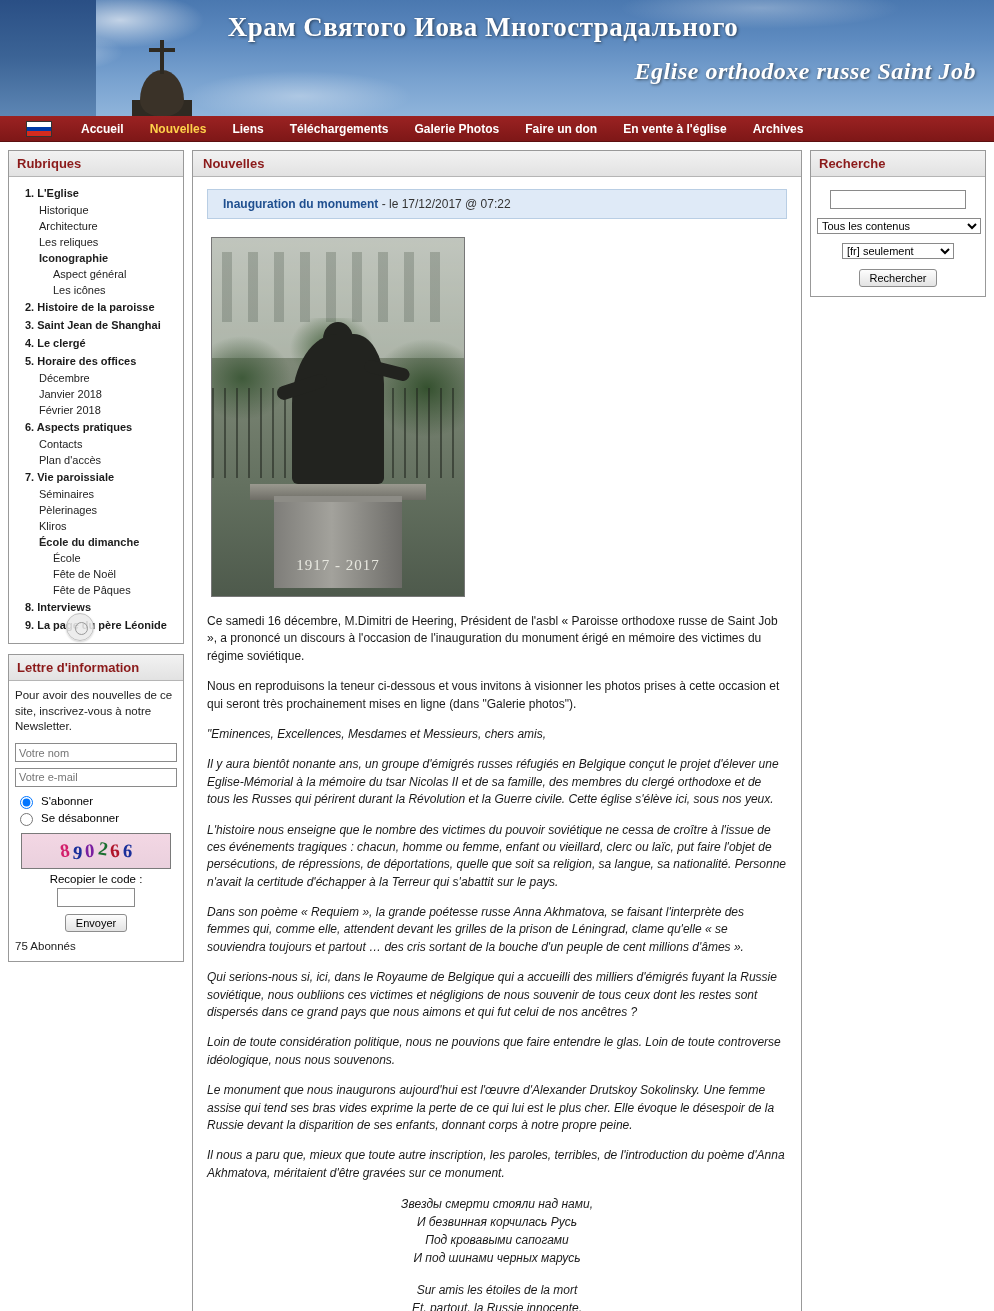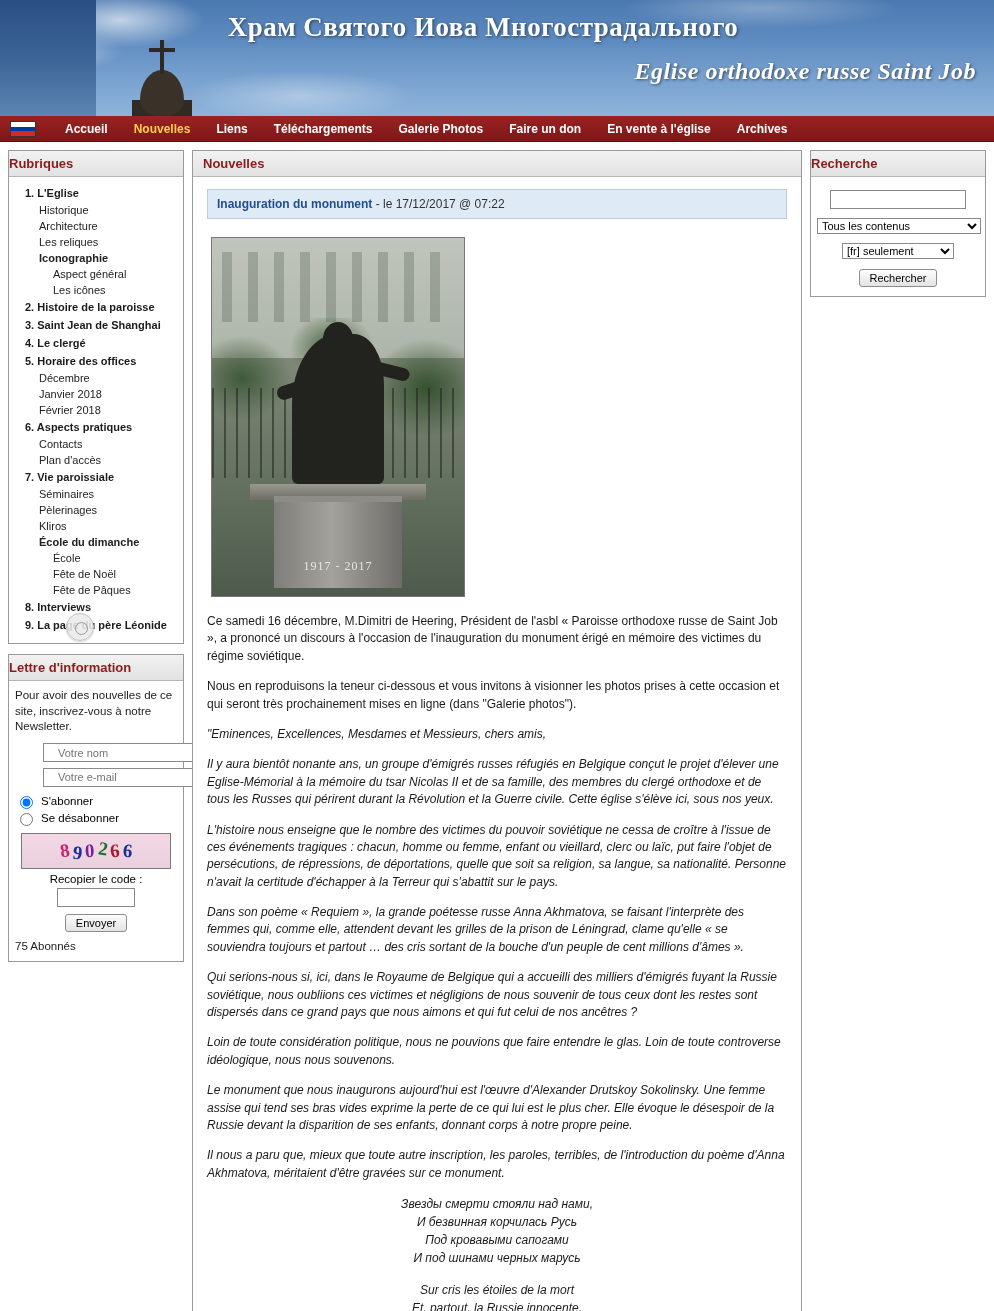--- a/index.html
+++ b/index.html
@@ -80,21 +80,21 @@
     font-style: italic;
   }
 
   
   .nav {
     height: 26px;
     background: #8b1a1a;
     background: linear-gradient(to bottom, #9b2222 0%, #7e1717 100%);
     display: flex;
     align-items: center;
-    padding-left: 10px;
+    padding-left: 26px;
     border-bottom: 1px solid #5d1010;
   }
   .flag {
     width: 26px; height: 16px; margin-right: 16px;
     border: 1px solid #333;
     display: inline-block;
     background: linear-gradient(to bottom, #ffffff 0 33%, #0039a6 33% 66%, #d52b1e 66% 100%);
   }
   .nav a {
     color: #ffffff;
@@ -122,21 +122,21 @@
     background: #fff;
     margin-bottom: 10px;
   }
   .panel-title {
     background: #e8e8e8;
     background: linear-gradient(to bottom,#f2f2f2,#e2e2e2);
     border-bottom: 1px solid #b5b5b5;
     color: #8b1a1a;
     font-weight: bold;
     font-size: 13px;
-    padding: 5px 0;
+    padding: 5px 8px;
   }
   .panel-body { padding: 7px 6px 9px 6px; }
 
   
   .menu { font-size: 11px; color: #222; }
   .menu .lvl1 {
     font-weight: bold;
     padding: 3px 0 3px 10px;
     color: #1b1b1b;
   }
@@ -168,24 +168,23 @@
     background: linear-gradient(135deg, transparent 45%, #bbb 46%, transparent 55%);
   }
   .wm-icon.star { border: none; background: transparent; color: #d8a400; font-size: 13px; line-height: 13px; text-align: center; }
   .wm-icon.phone { background: #dfe6ef; border-radius: 2px; }
 
   
   .nl-text { font-size: 11.5px; color: #222; line-height: 1.35; margin-bottom: 8px; }
   .nl-input {
     width: 100%; height: 19px;
     border: 1px solid #8a8a8a;
-    font-size: 11px; padding: 1px 14px;
+    font-size: 11px; padding: 1px 3px;
     margin-bottom: 5px;
     font-family: "Liberation Sans", sans-serif;
-    margin-left: 28px;
   }
   .radio-row { display: flex; align-items: center; gap: 5px; font-size: 11.5px; margin: 1px 0; }
   .captcha {
     margin: 7px auto 4px auto;
     width: 150px; height: 36px;
     border: 1px solid #7a7a7a;
     background: linear-gradient(to bottom,#f3d7e4,#ead0dd);
     display: flex; align-items: center; justify-content: center;
     gap: 3px;
     overflow: hidden;
@@ -222,21 +221,21 @@
   .main-title {
     background: linear-gradient(to bottom,#f2f2f2,#e2e2e2);
     border-bottom: 1px solid #b5b5b5;
     color: #8b1a1a; font-weight: bold; font-size: 13px;
     padding: 5px 10px;
   }
   .article { padding: 12px 14px 20px 14px; }
   .article-head {
     background: #dfeaf7;
     border: 1px solid #b9cee4;
-    padding: 7px 9px;
+    padding: 7px 15px;
     font-size: 12px;
     color: #333;
     margin-bottom: 18px;
   }
   .article-head b { color: #1f4f8f; }
   .photo-wrap { padding-left: 4px; }
   .photo {
     width: 254px; height: 360px;
     border: 1px solid #777;
     position: relative;
@@ -269,21 +268,21 @@
     background: linear-gradient(to right,#7e7d79,#a3a29c 45%,#6d6c68);
     border-top: 6px solid #8d8c86;
   }
   .photo .plinth {
     position:absolute; left:50%; bottom:96px; transform:translateX(-50%);
     width:176px; height:16px;
     background: linear-gradient(to bottom,#9a998f,#6e6d66);
   }
   .photo .plaque {
     position:absolute; left:50%; bottom:22px; transform:translateX(-50%);
-    font-family:"Liberation Serif", serif; font-size:12px; color:#e8e8e0; letter-spacing:1px;
+    font-family:"Liberation Serif", serif; font-size:15px; color:#e8e8e0; letter-spacing:1px;
   }
   .photo .figure {
     position:absolute; left:50%; bottom:112px; transform:translateX(-50%);
     width:92px; height:150px;
     background: #22231f;
     border-radius: 46px 30px 6px 6px / 70px 50px 6px 6px;
   }
   .photo .figure:before {
     content:""; position:absolute; left:-16px; top:46px; width:52px; height:14px;
     background:#22231f; border-radius:8px; transform: rotate(-18deg);
@@ -474,21 +473,21 @@
               <p class="it">Loin de toute considération politique, nous ne pouvions que faire entendre le glas.  Loin de toute controverse idéologique, nous nous souvenons.</p>
               <p class="it">Le monument que nous inaugurons aujourd'hui est l'œuvre d'Alexander Drutskoy Sokolinsky. Une femme assise qui tend ses bras vides exprime la perte de ce qui lui est le plus cher. Elle évoque le désespoir de la Russie devant la disparition de ses enfants, donnant corps à notre propre peine.</p>
               <p class="it">Il nous a paru que, mieux que toute autre inscription, les paroles, terribles,  de l'introduction du poème d'Anna Akhmatova, méritaient d'être gravées sur ce monument.</p>
               <div class="verse">
                 <div>Звезды смерти стояли над нами,</div>
                 <div>И безвинная корчилась Русь</div>
                 <div>Под кровавыми сапогами</div>
                 <div>И под шинами черных марусь</div>
               </div>
               <div class="verse">
-                <div>Sur cris les étoiles de la mort</div>
+                <div>Sur amis les étoiles de la mort</div>
                 <div>Et, partout, la Russie innocente,</div>
               </div>
             </div>
 
         </div>
       </div>
     </div>
 
     <div class="col-right">
       <div class="panel">

